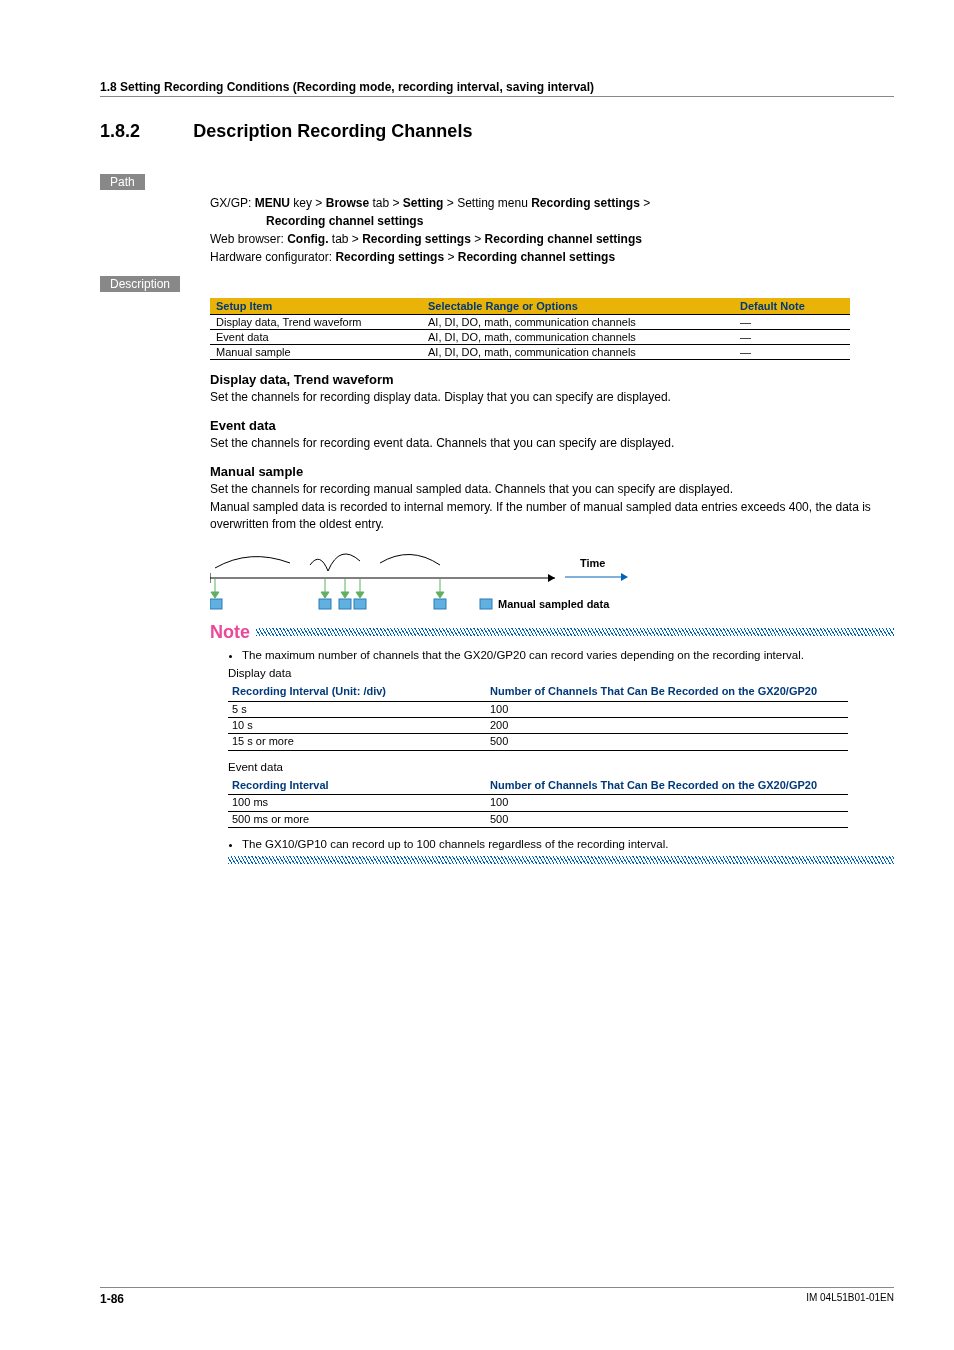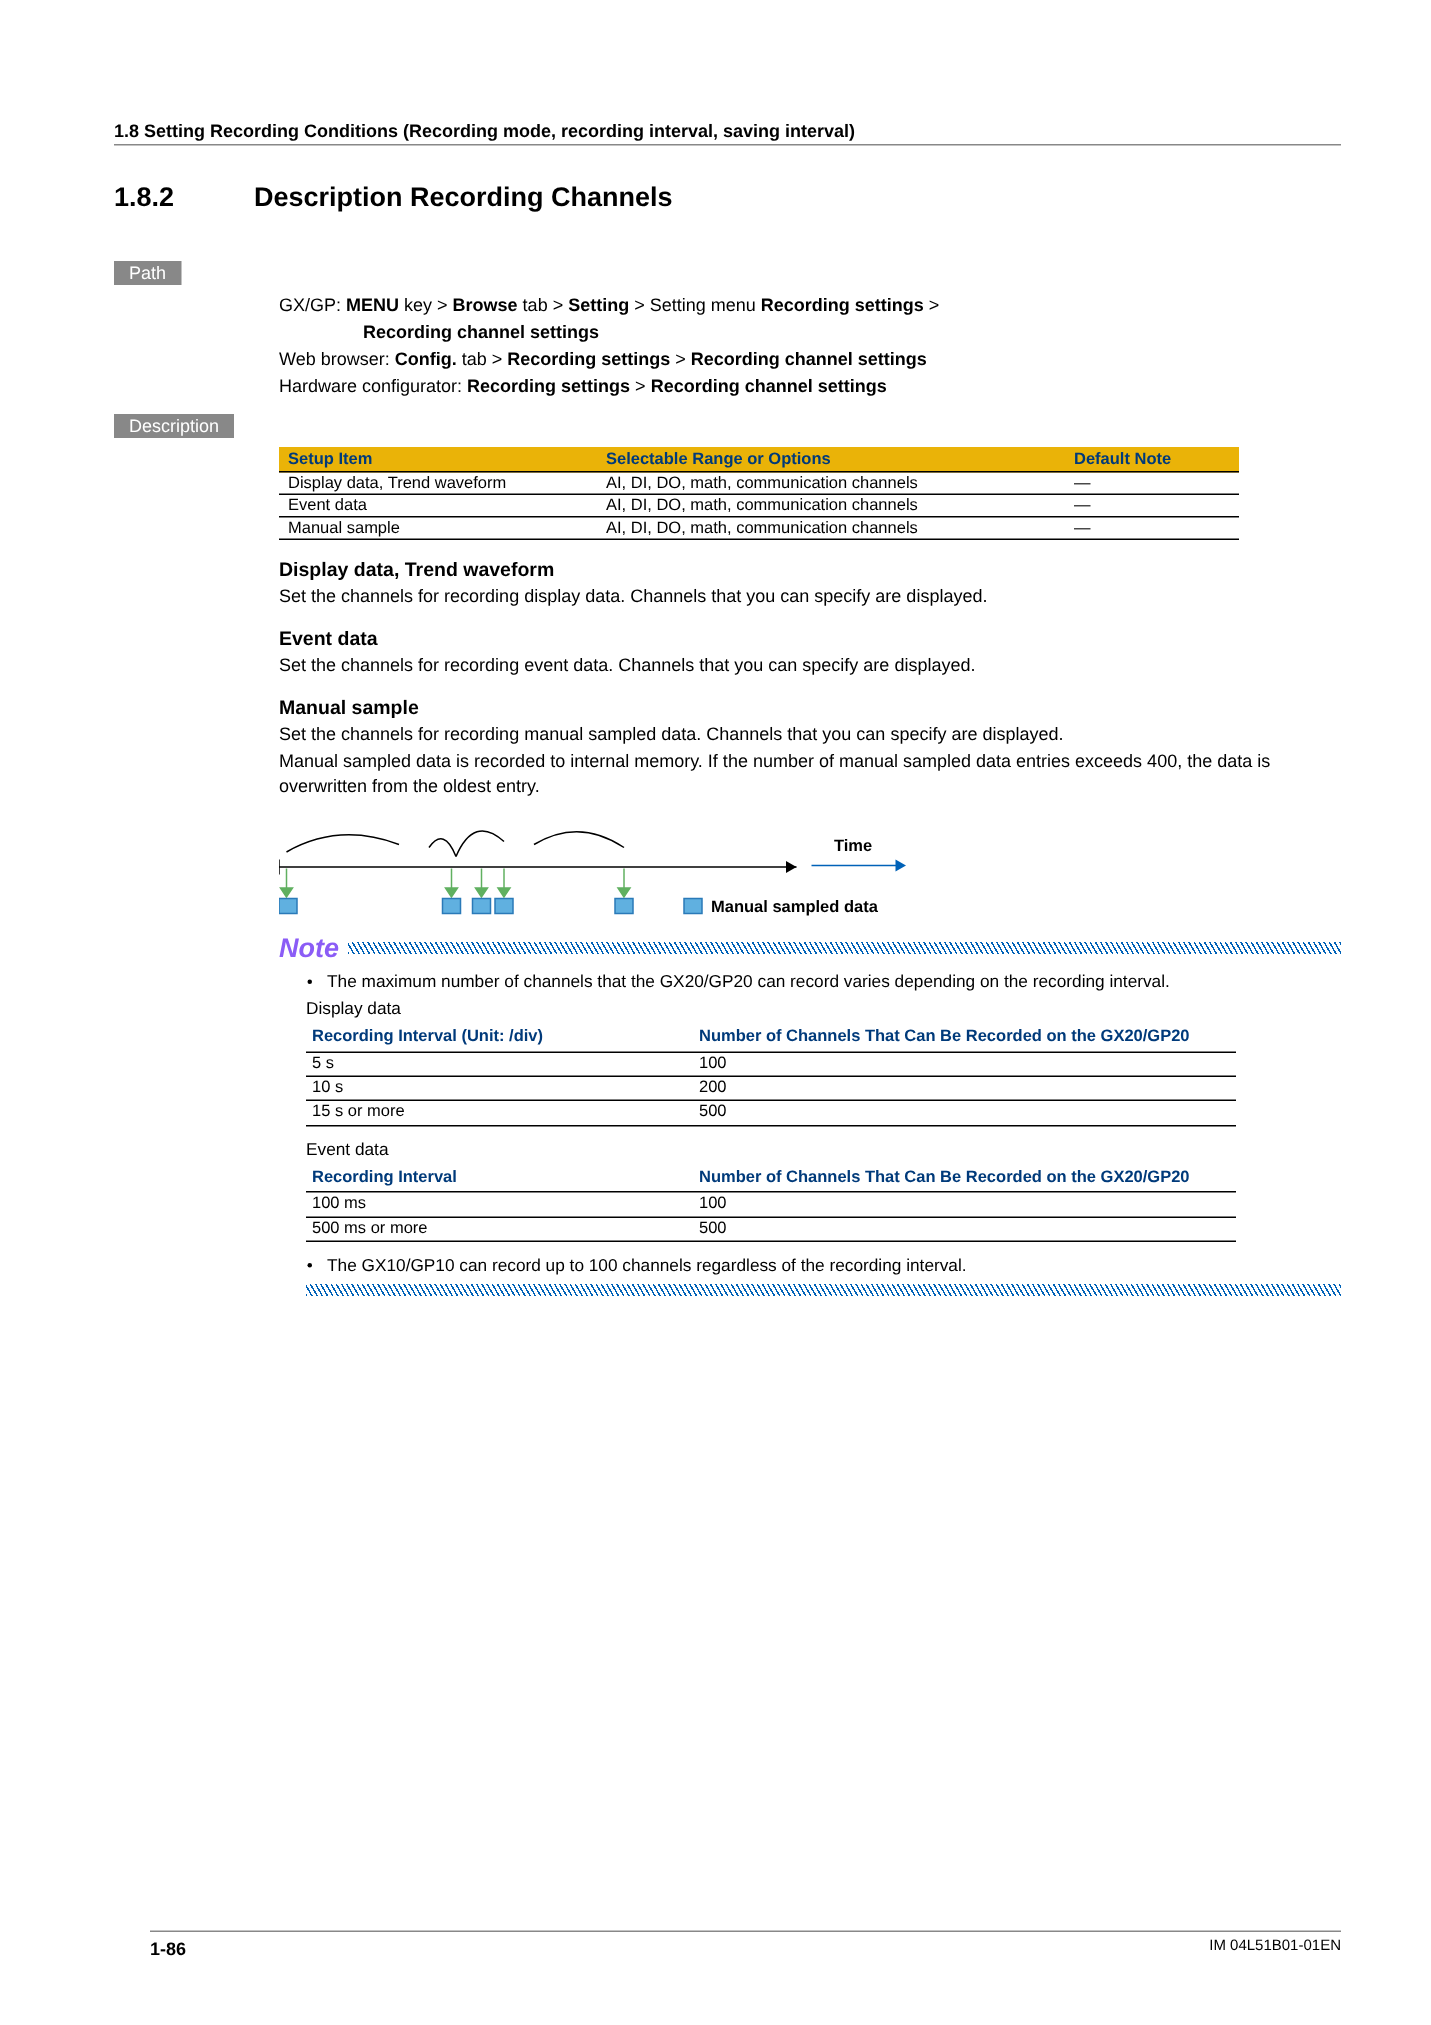--- a/index.html
+++ b/index.html
@@ -9,21 +9,21 @@
     color: #000;
     margin: 0;
     padding: 0;
     background: #fff;
     width: 954px;
     height: 1350px;
     position: relative;
     box-sizing: border-box;
   }
   .page {
-    padding: 80px 60px 50px 76px;
+    padding: 80px 60px 50px 100px;
     box-sizing: border-box;
     height: 100%;
     position: relative;
   }
   .top-header {
     font-size: 12px;
     font-weight: bold;
     border-bottom: 1.5px solid #888;
     padding-bottom: 2px;
     margin-bottom: 24px;
@@ -82,22 +82,21 @@
   .bodytext {
     font-size: 12px;
     line-height: 1.4;
     margin-top: 2px;
   }
   .diagram {
     margin-top: 10px;
     margin-bottom: 6px;
   }
   .note-title {
-    color: #8b5cf6;
-    font-style: italic;
+    color: #ec4899;
     font-weight: bold;
     font-size: 18px;
     display: inline-block;
     vertical-align: middle;
   }
   .hatch {
     display: inline-block;
     vertical-align: middle;
     height: 8px;
     flex: 1;
@@ -196,21 +195,21 @@
           </tr>
       <tr>
             <td>Manual sample</td>
             <td>AI, DI, DO, math, communication channels</td>
             <td>—</td>
           </tr>
     </tbody>
       </table>
 
     <div class="subhead">Display data, Trend waveform</div>
-    <div class="bodytext">Set the channels for recording display data. Channels that you can specify are displayed.</div>
+    <div class="bodytext">Set the channels for recording display data. Display that you can specify are displayed.</div>
 
     <div class="subhead">Event data</div>
     <div class="bodytext">Set the channels for recording event data. Channels that you can specify are displayed.</div>
 
     <div class="subhead">Manual sample</div>
     <div class="bodytext">Set the channels for recording manual sampled data. Channels that you can specify are displayed.</div>
     <div class="bodytext">Manual sampled data is recorded to internal memory. If the number of manual sampled data entries exceeds 400, the data is overwritten from the oldest entry.</div>
 
     <div class="diagram">
       <svg width="560" height="70" viewBox="0 0 560 70">

